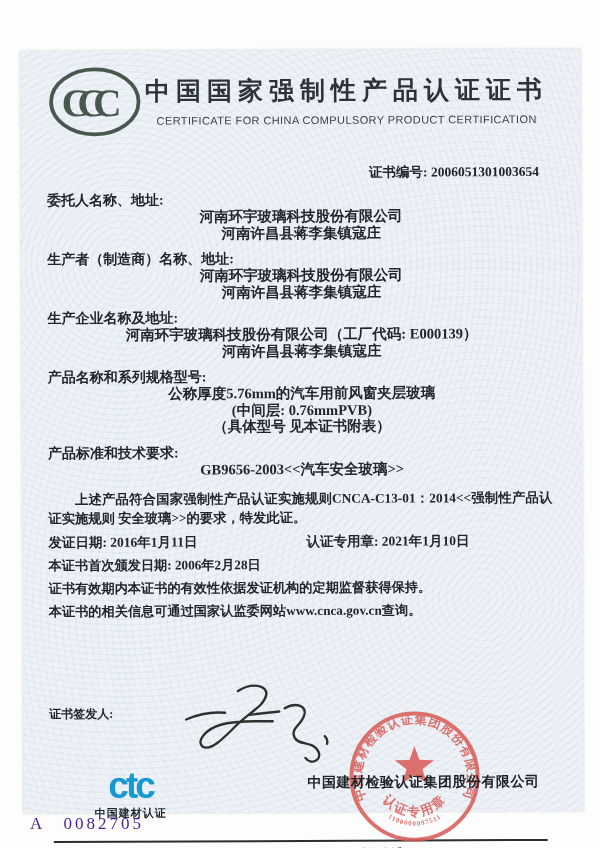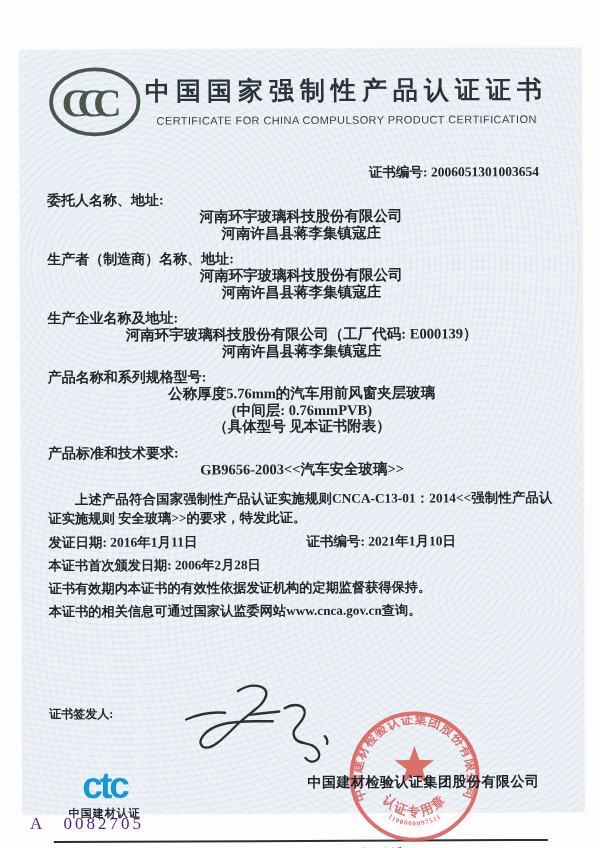--- a/index.html
+++ b/index.html
@@ -30,21 +30,21 @@
                 text-indent:2em; text-align:justify; padding-right:4px; }
   .dates-row { display:flex; margin-top:6px; font-size:13.5px; font-weight:bold; }
   .issue-date { width:258px; }
   .note { margin-top:4px; font-size:13.2px; font-weight:bold; line-height:19px; }
   .signer-block { position:relative; height:212px; margin-top:8px; }
   .signer-label { position:absolute; left:0; top:77px; font-size:12px; font-weight:bold; }
   .signature { position:absolute; left:118px; top:52px; width:185px; height:92px; }
   .stamp { position:absolute; left:296px; top:80px; width:138px; height:138px; opacity:.85; }
   .issuer-company { position:absolute; left:258px; top:146px; font-size:14px; font-weight:bold;
                     letter-spacing:.5px; color:#1d2125; z-index:2; white-space:nowrap; }
-  .ctc-block { position:absolute; left:19px; top:140px; text-align:center; }
+  .ctc-block { position:absolute; left:45px; top:140px; text-align:center; }
   .ctc-text { font-family:"Liberation Sans", sans-serif; font-weight:bold; font-size:37px;
               line-height:34px; color:#1698d4; letter-spacing:-3px; }
   .ctc-caption { font-size:11px; font-weight:bold; color:#1b2430; letter-spacing:1px; margin-top:3px; }
   .footer-rule { border-top:2px solid #2a2e33; margin:0 10px 0 4px; }
   .footer-row { display:flex; align-items:baseline; padding:5px 0 0 4px; gap:18px;
                 font-size:10.8px; font-weight:bold; color:#23272c; white-space:nowrap; }
   .doc-serial { position:absolute; left:30px; top:814px; color:#4c1d95; font-size:17px;
                 letter-spacing:3px; word-spacing:12px; font-family:Liberation Serif, serif;text-align:right; }
   svg text { font-family:"Liberation Serif", serif; }
 </style>
@@ -96,21 +96,21 @@
 
     <div class="section">
       <div class="section-label">产品标准和技术要求:</div>
       <div class="section-line">GB9656-2003&lt;&lt;汽车安全玻璃&gt;&gt;</div>
     </div>
 
     <div class="compliance">上述产品符合国家强制性产品认证实施规则CNCA-C13-01：2014&lt;&lt;强制性产品认证实施规则 安全玻璃&gt;&gt;的要求，特发此证。</div>
 
     <div class="dates-row">
       <div class="issue-date">发证日期: 2016年1月11日</div>
-      <div>证书编号: 2021年1月10日</div>
+      <div>认证专用章: 2021年1月10日</div>
     </div>
 
     <div class="note">本证书首次颁发日期: 2006年2月28日</div>
     <div class="note">证书有效期内本证书的有效性依据发证机构的定期监督获得保持。</div>
     <div class="note">本证书的相关信息可通过国家认监委网站www.cnca.gov.cn查询。</div>
 
     <div class="signer-block">
       <div class="signer-label">证书签发人:</div>
 
       <svg class="signature" viewBox="0 0 160 85" fill="none" stroke="#2f2f2f" stroke-width="2.2" stroke-linecap="round">

